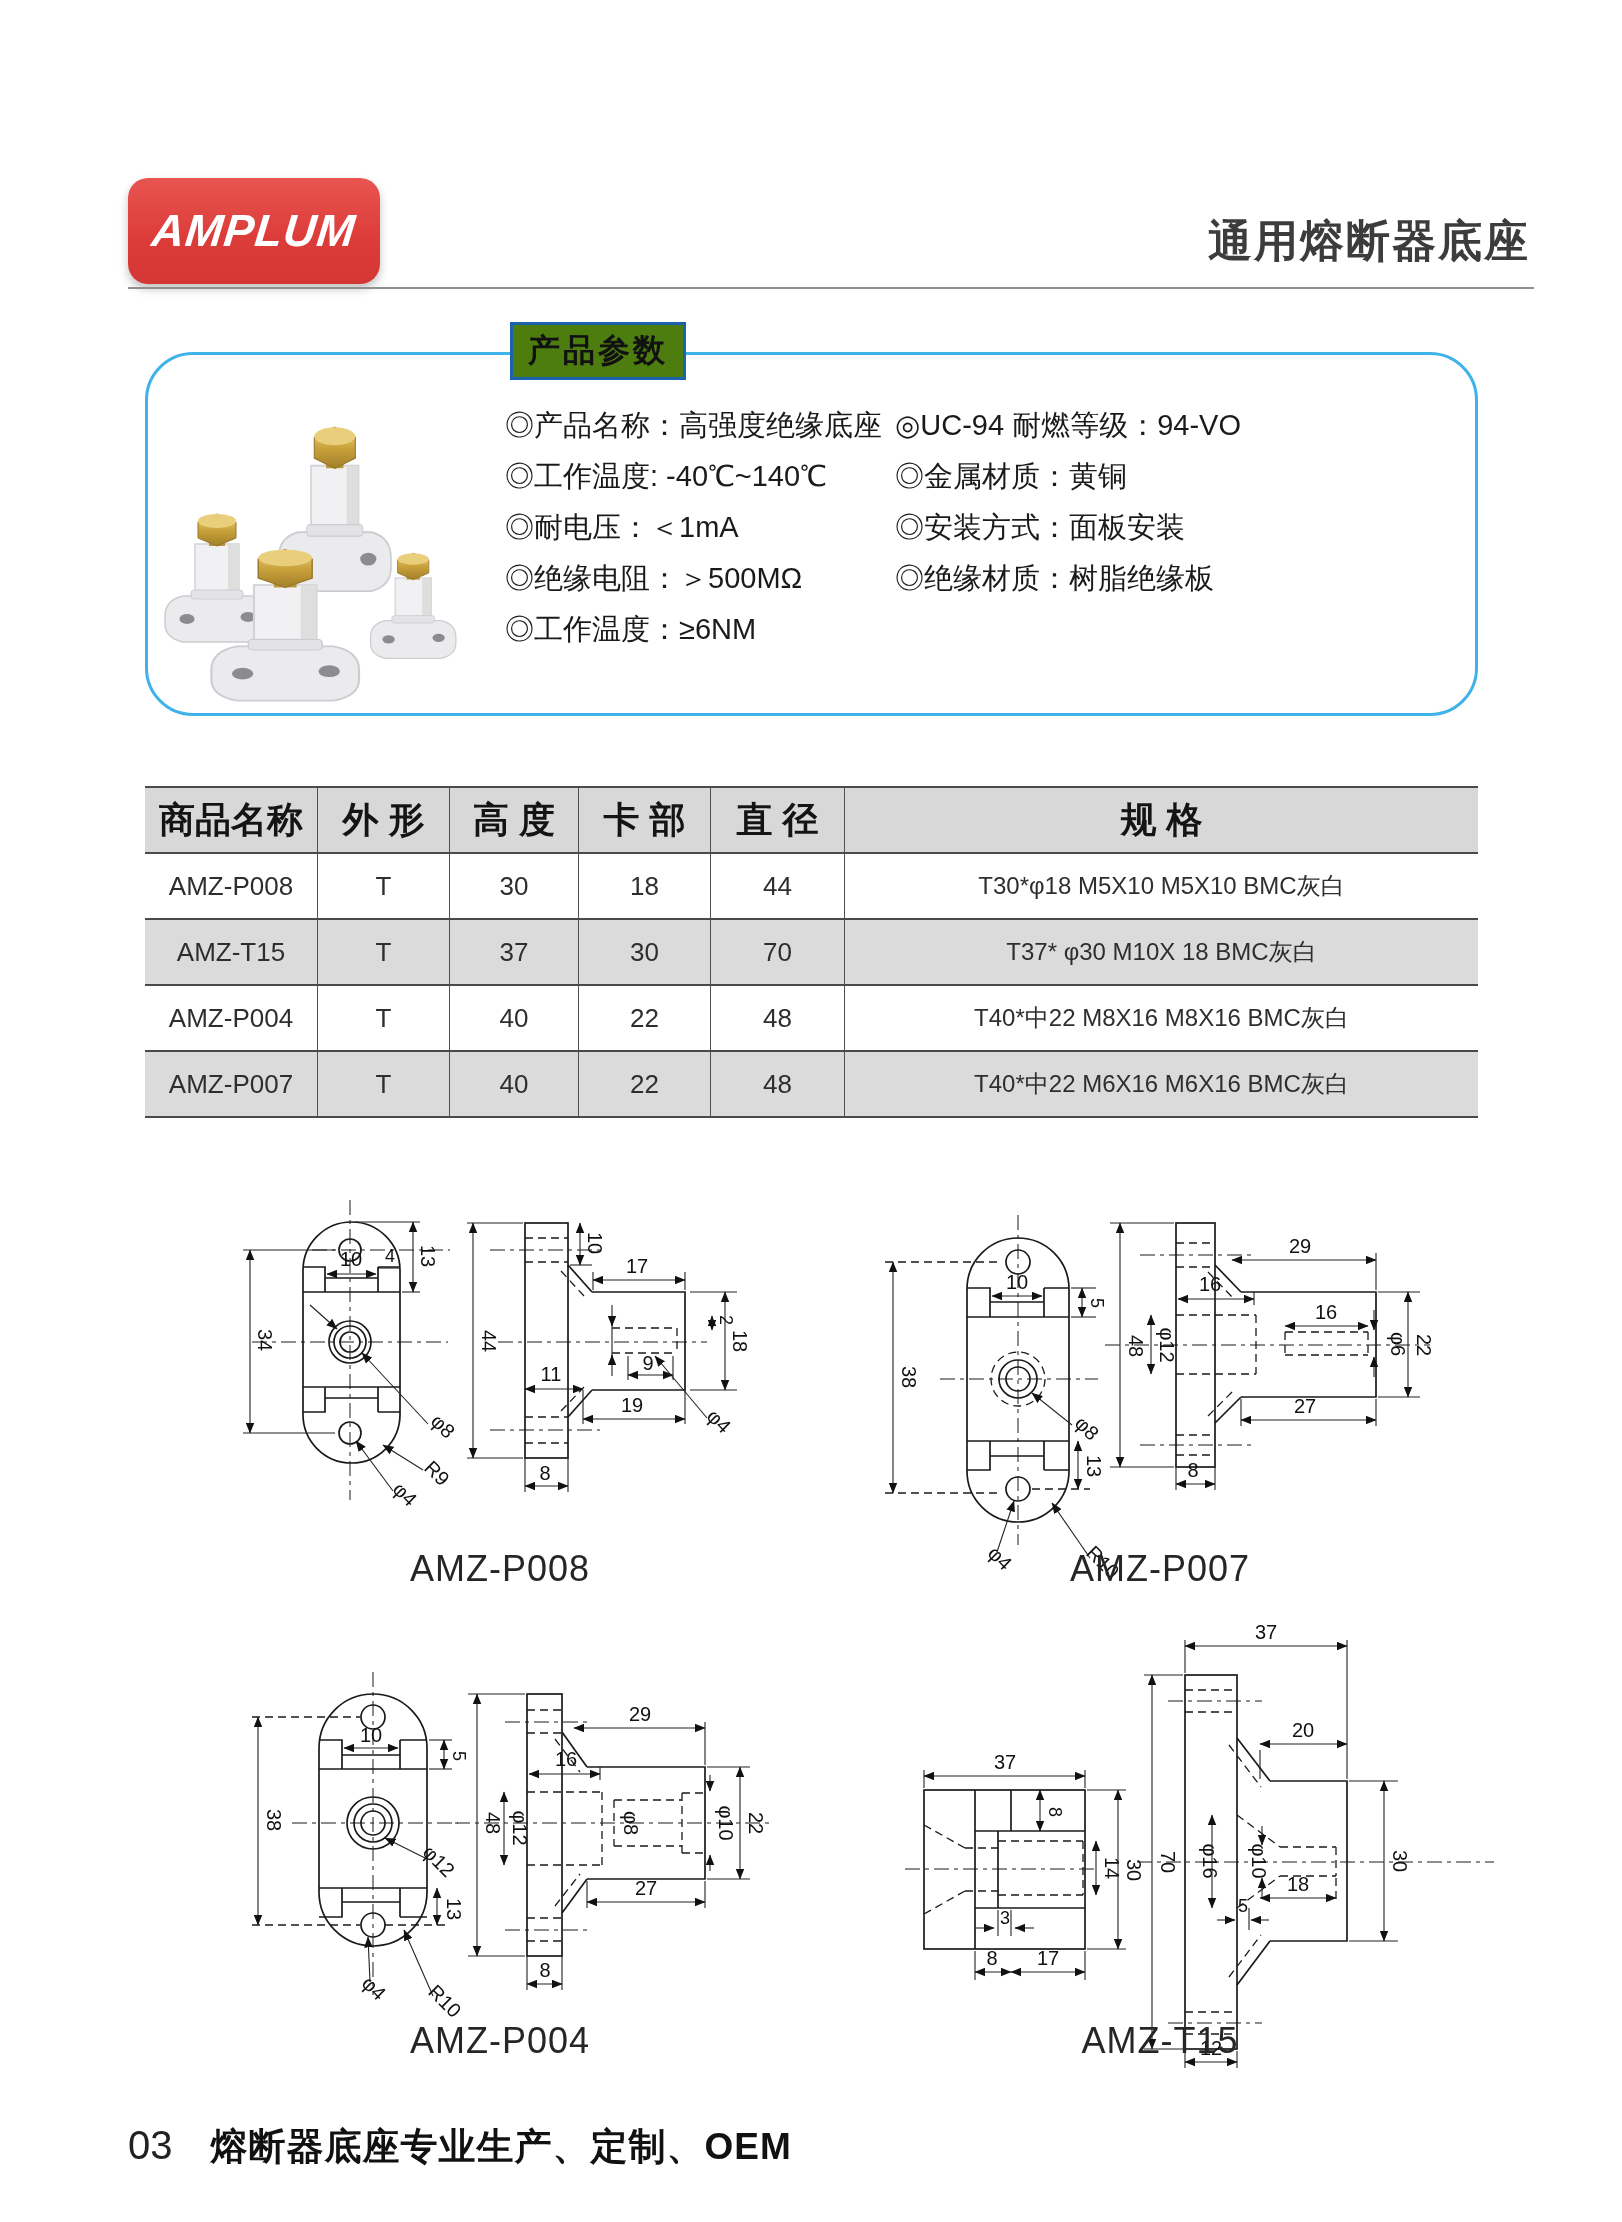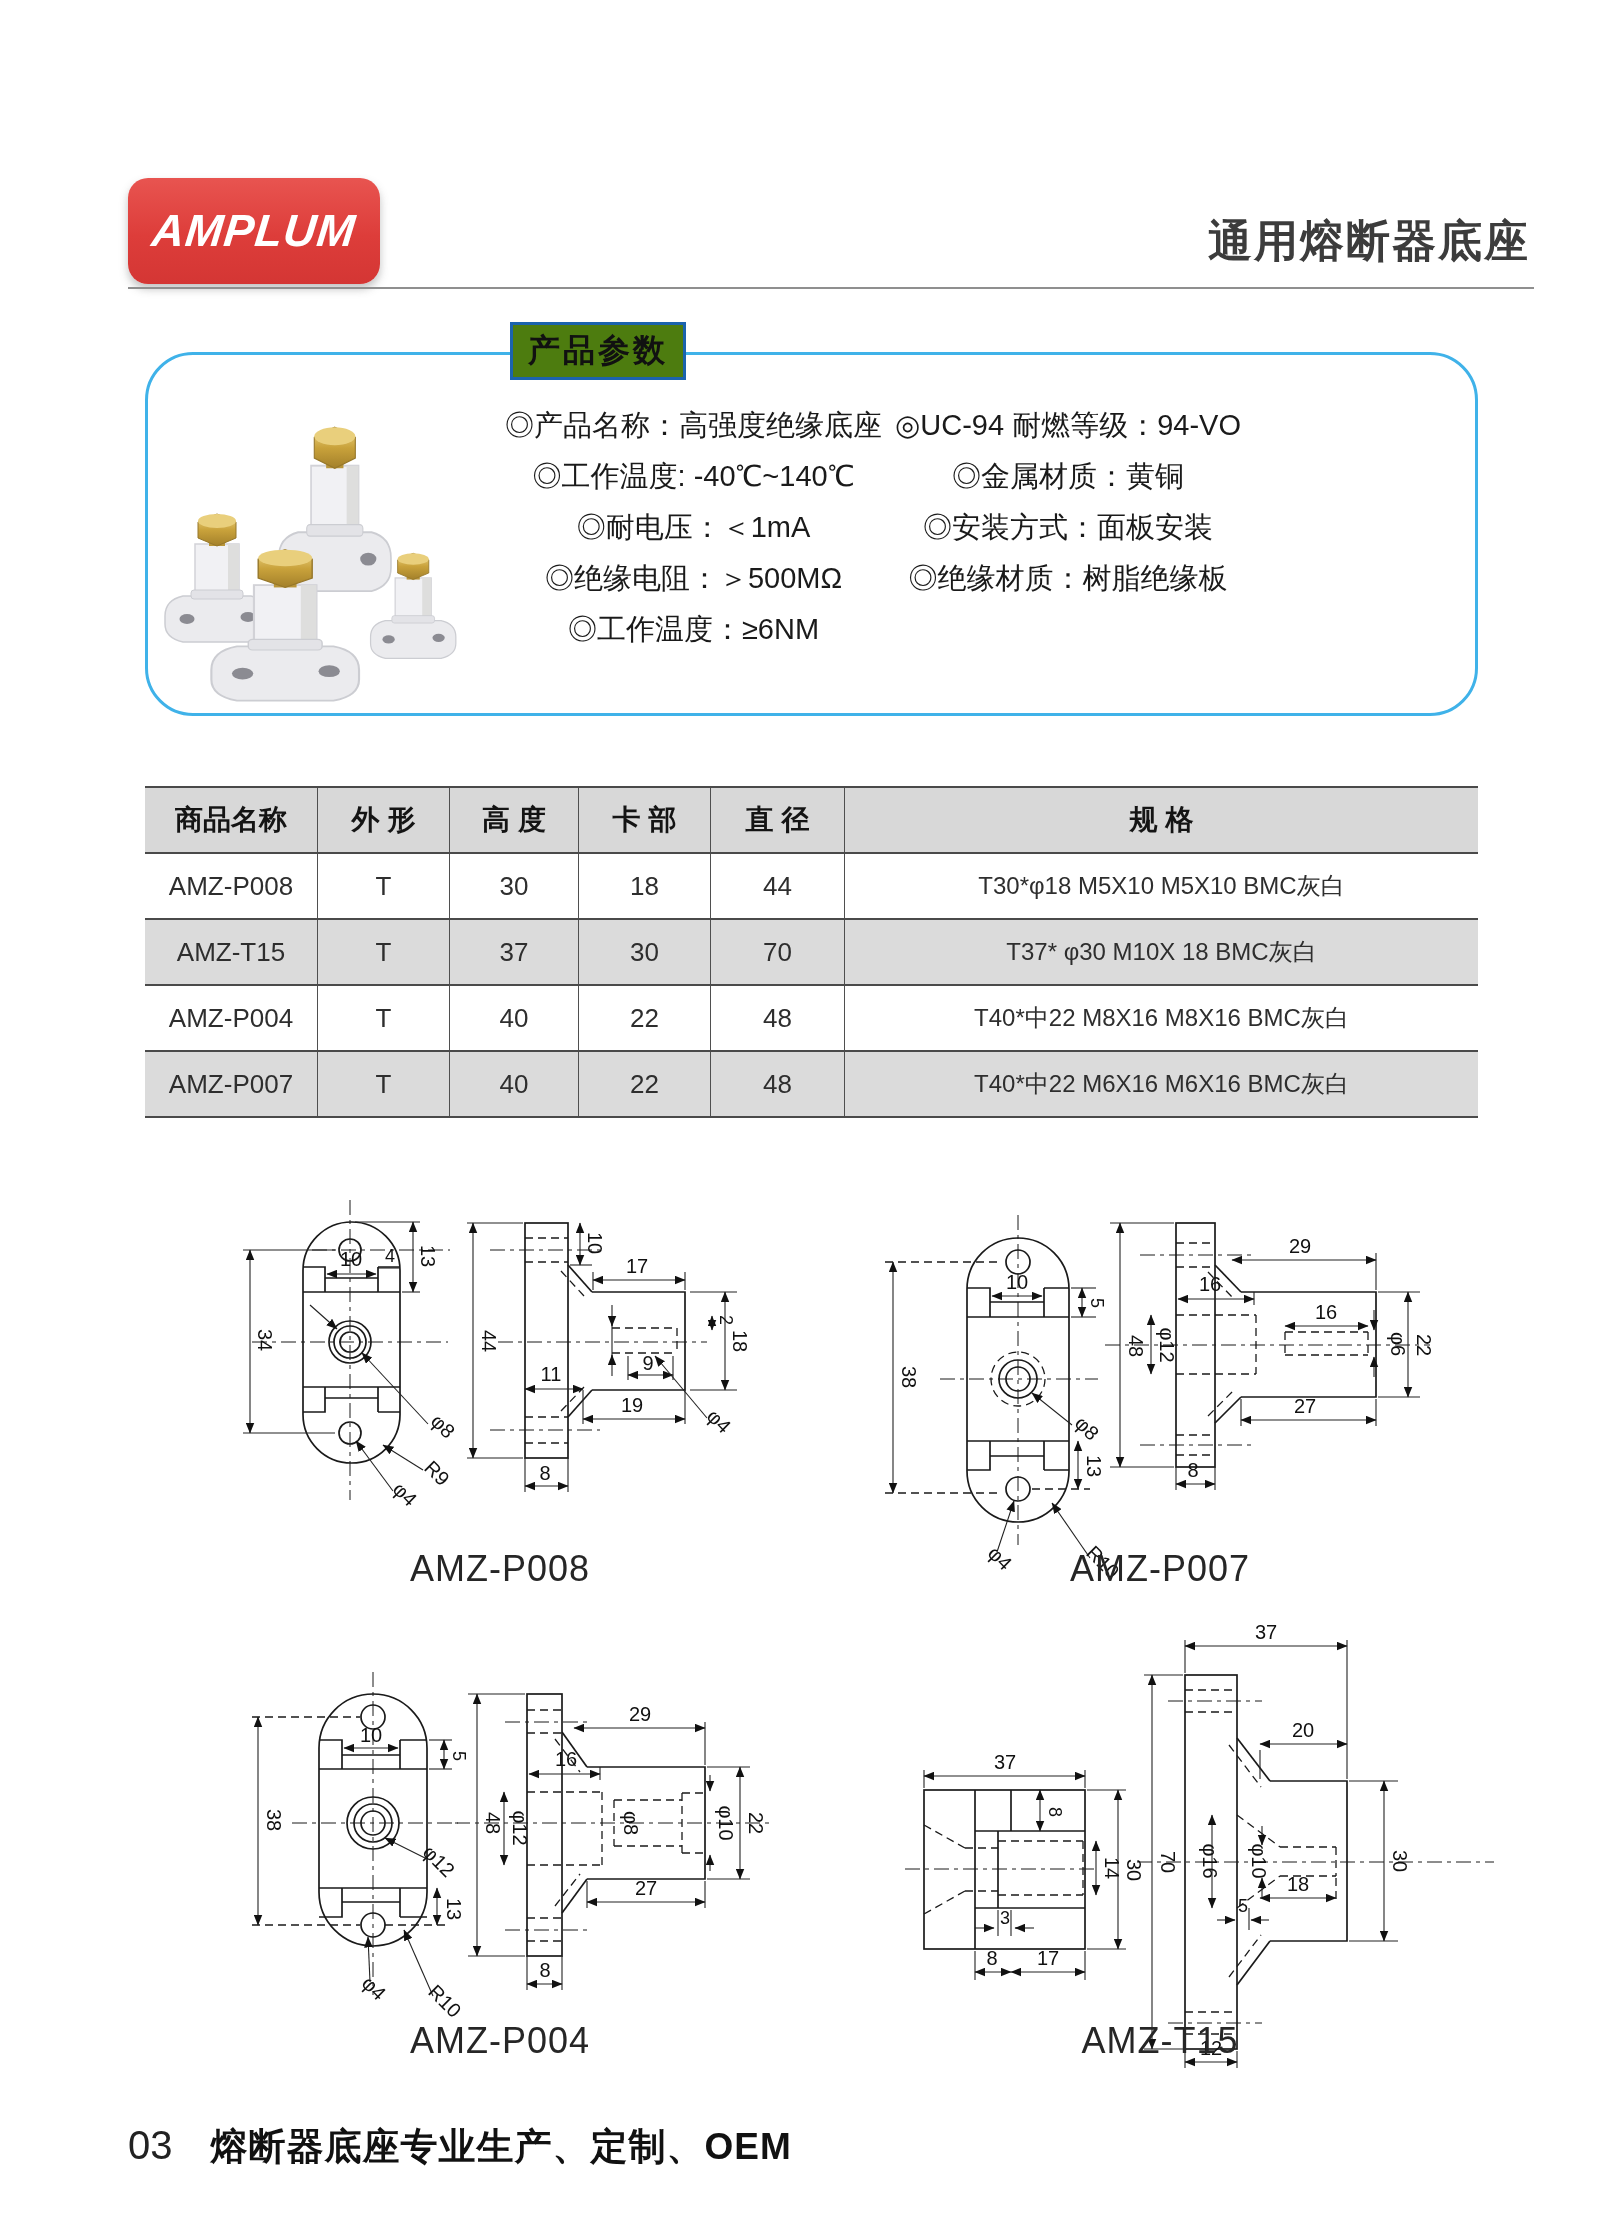--- a/index.html
+++ b/index.html
@@ -17,34 +17,34 @@
         font-weight:600;letter-spacing:2px;}
   .head-rule{position:absolute;left:128px;right:88px;top:287px;height:2px;background:#8f8f8f;}
 
   
   .param-box{position:absolute;left:145px;top:352px;width:1327px;height:358px;
         border:3px solid #3fb2e9;border-radius:48px;background:#fff;}
   .param-tag{position:absolute;left:510px;top:322px;width:170px;height:52px;background:#4d7c0f;
         border:3px solid #1b63ad;display:flex;align-items:center;justify-content:center;
         font-size:32px;font-weight:bold;color:#111;letter-spacing:3px;z-index:3;}
   .photo{position:absolute;left:152px;top:388px;width:330px;height:316px;}
-  .param-col{position:absolute;top:400px;font-size:29px;color:#1a1a1a;font-weight:500;text-align:center;}
+  .param-col{position:absolute;top:400px;font-size:29px;color:#1a1a1a;font-weight:500;}
   .param-col .pline{height:51px;line-height:51px;white-space:nowrap;}
   .pcol-left{left:505px;}
   .pcol-right{left:895px;}
 
   
   .ptable{position:absolute;left:145px;top:786px;width:1333px;border-bottom:2px solid #4a4a4a;}
   .trow{display:grid;grid-template-columns:172px 132px 129px 132px 134px 1fr;
         border-top:2px solid #4a4a4a;height:64px;}
   .trow>div{display:flex;align-items:center;justify-content:center;
         border-left:1.5px solid #4f4f4f;font-size:26px;color:#2e2e2e;}
   .trow>div:first-child{border-left:none;}
   .thead{background:#d8d8d8;}
-  .thead>div{font-size:28px;font-weight:bold;color:#141414;}
+  .thead>div{font-size:36px;font-weight:bold;color:#141414;}
   .row-gray{background:#dbdbdb;}
   .row-white{background:#ffffff;}
   .spec-cell{font-size:24px !important;}
 
   
   svg.draw{position:absolute;}
   .ol{stroke:#1a1a1a;stroke-width:1.7;fill:none;stroke-linecap:butt;}
   .dm{stroke:#222;stroke-width:1.1;fill:none;}
   .dash{stroke:#1a1a1a;stroke-width:1.3;fill:none;stroke-dasharray:8 5;}
   .cl{stroke:#1a1a1a;stroke-width:1;fill:none;stroke-dasharray:15 5 4 5;}

